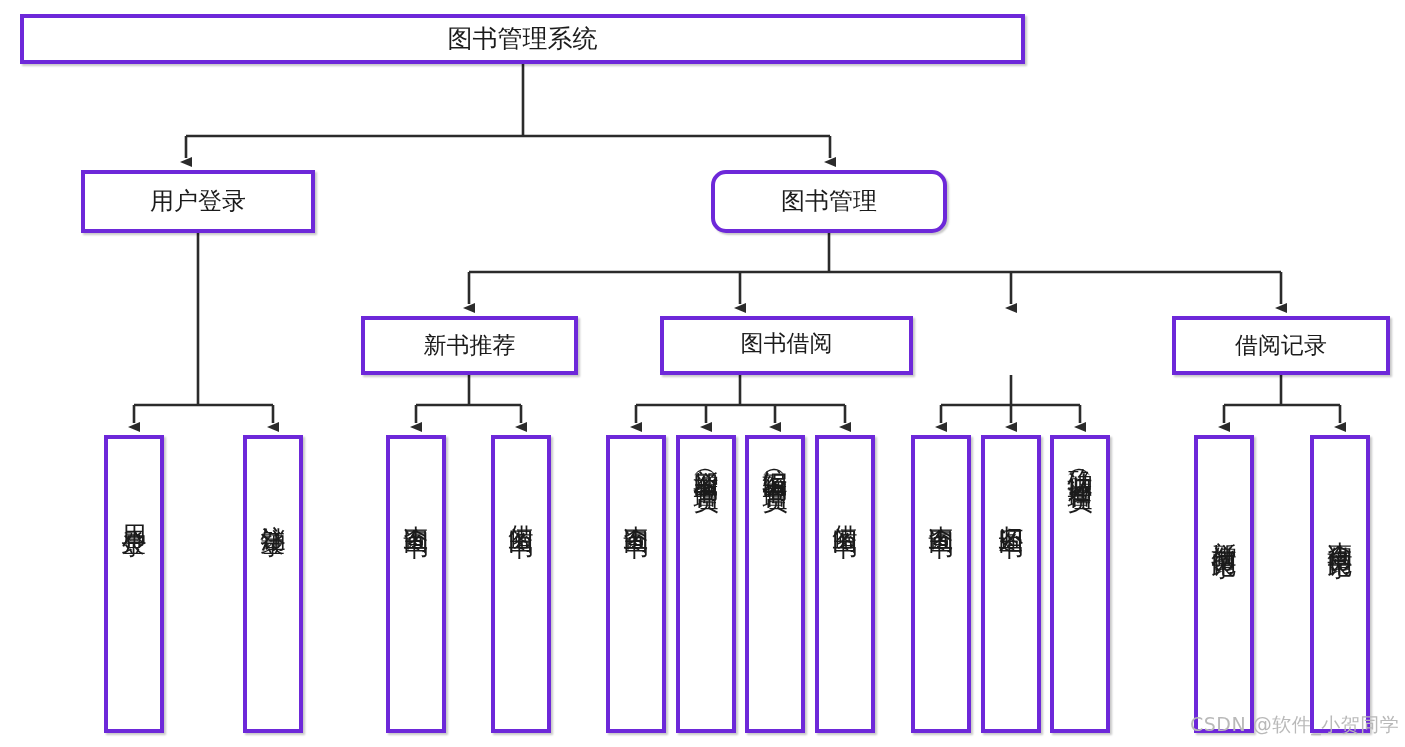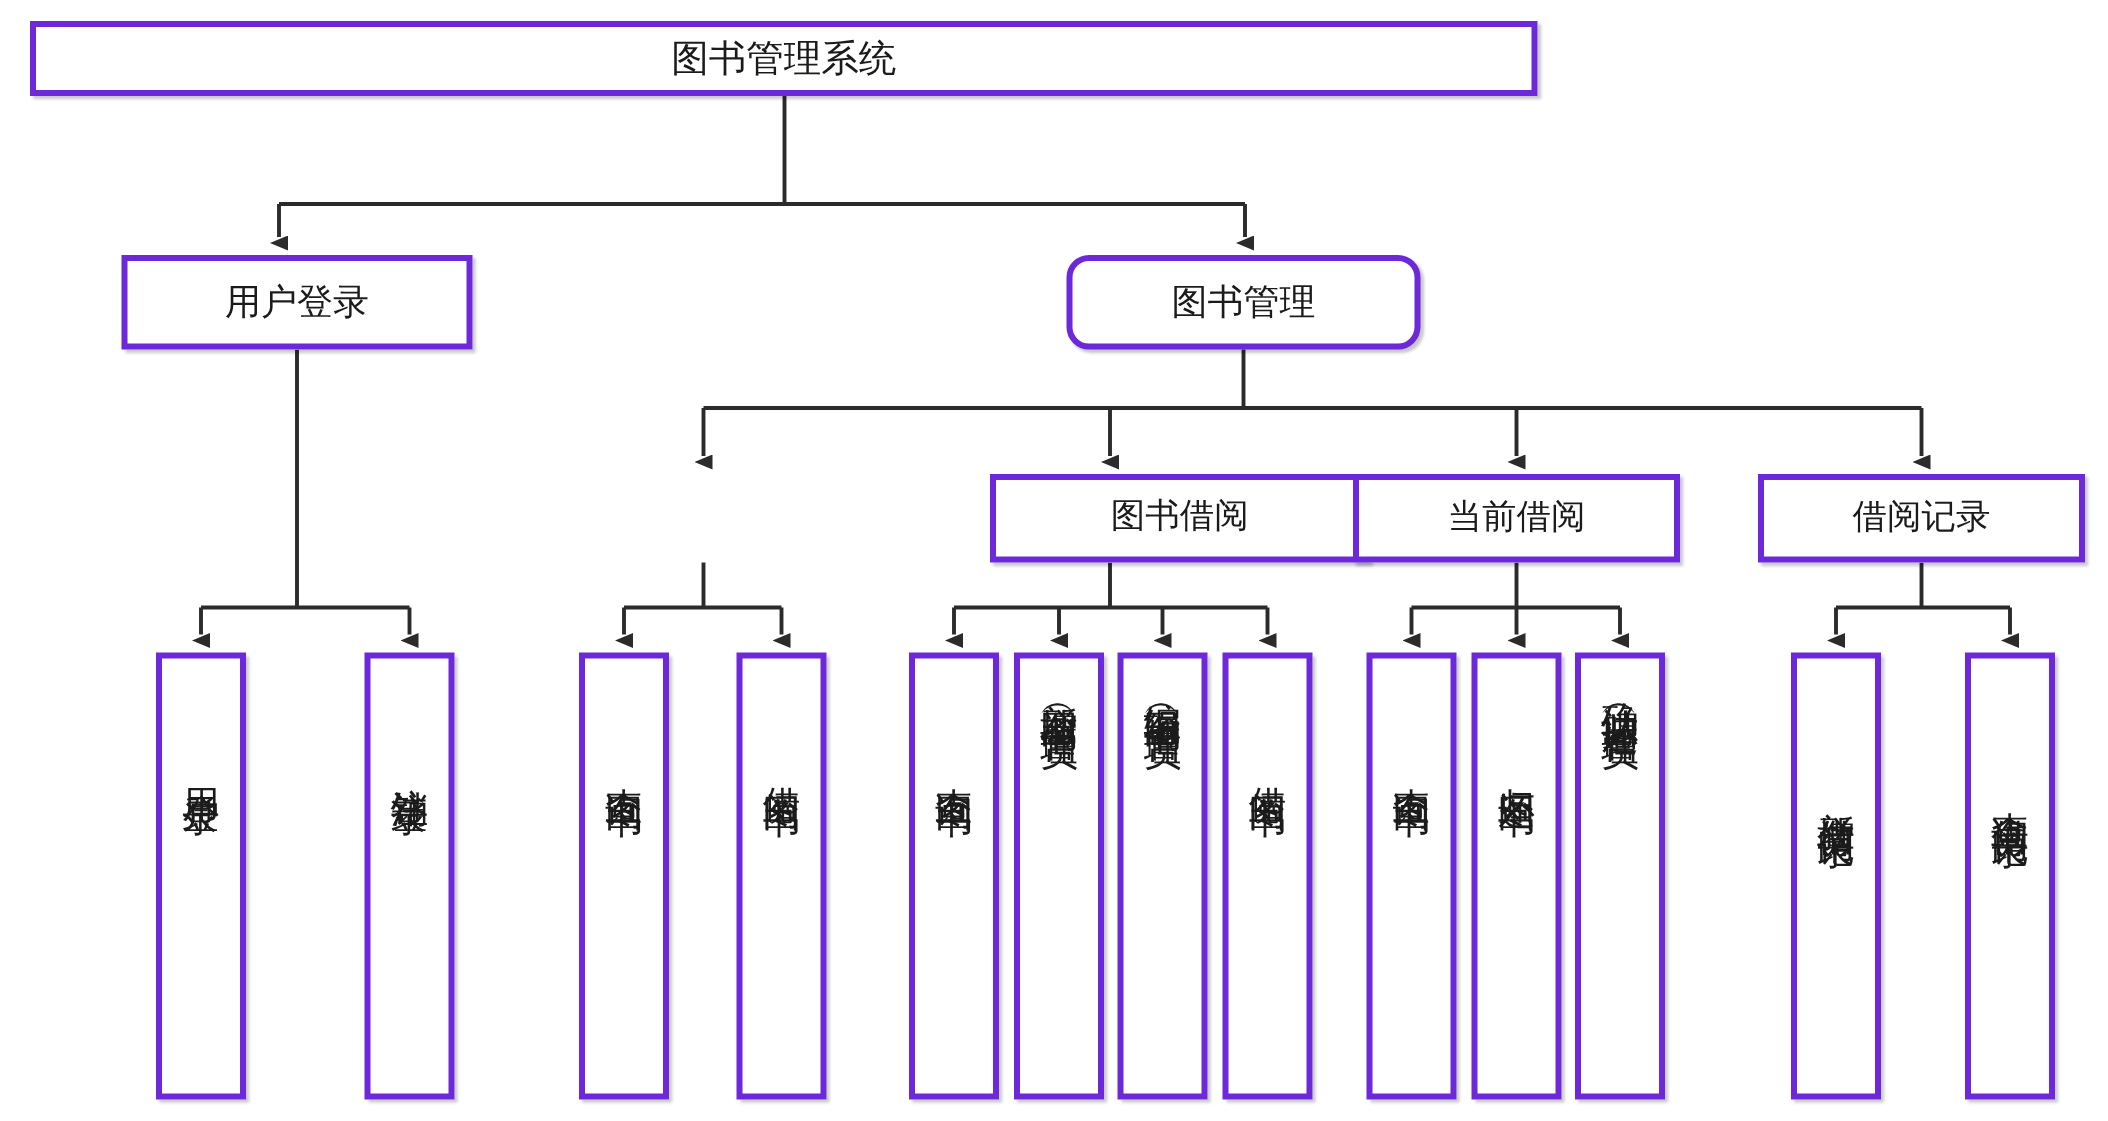--- a/index.html
+++ b/index.html
@@ -140,26 +140,26 @@
     <span class="label">图书管理系统</span>
   </div>
 
   <div class="node lvl2" style="left:81px; top:170px; width:234px; height:63px;">
     <span class="label">用户登录</span>
   </div>
   <div class="node lvl2" style="left:711px; top:170px; width:236px; height:63px;border-radius:15px;">
     <span class="label">图书管理</span>
   </div>
 
+  <div class="node lvl3" style="left:361px; top:316px; width:217px; height:59px;">
+    <span class="label">新书推荐</span>
+  </div>
   <div class="node lvl3" style="left:660px; top:316px; width:253px; height:59px;font-family:Liberation Mono, monospace;">
     <span class="label">图书借阅</span>
   </div>
-  <div class="node lvl3" style="left:902px; top:316px; width:218px; height:59px;">
-    <span class="label">当前借阅</span>
-  </div>
   <div class="node lvl3" style="left:1172px; top:316px; width:218px; height:59px;">
     <span class="label">借阅记录</span>
   </div>
 
   <div class="node leaf mid" style="left:104px; top:435px; width:60px; height:298px;">
     <span class="label">用户登录</span>
   </div>
   <div class="node leaf mid" style="left:243px; top:435px; width:60px; height:298px;">
     <span class="label">注销登录</span>
   </div>
@@ -194,14 +194,15 @@
     <span class="label">确认归还（管理员）</span>
   </div>
 
   <div class="node leaf mid2" style="left:1194px; top:435px; width:60px; height:298px;">
     <span class="label">新增借阅记录</span>
   </div>
   <div class="node leaf mid2" style="left:1310px; top:435px; width:60px; height:298px;">
     <span class="label">查询借阅记录</span>
   </div>
 
+  <div id="watermark">CSDN @软件_小贺同学</div>
 
 </div>
 
 </body></html>

